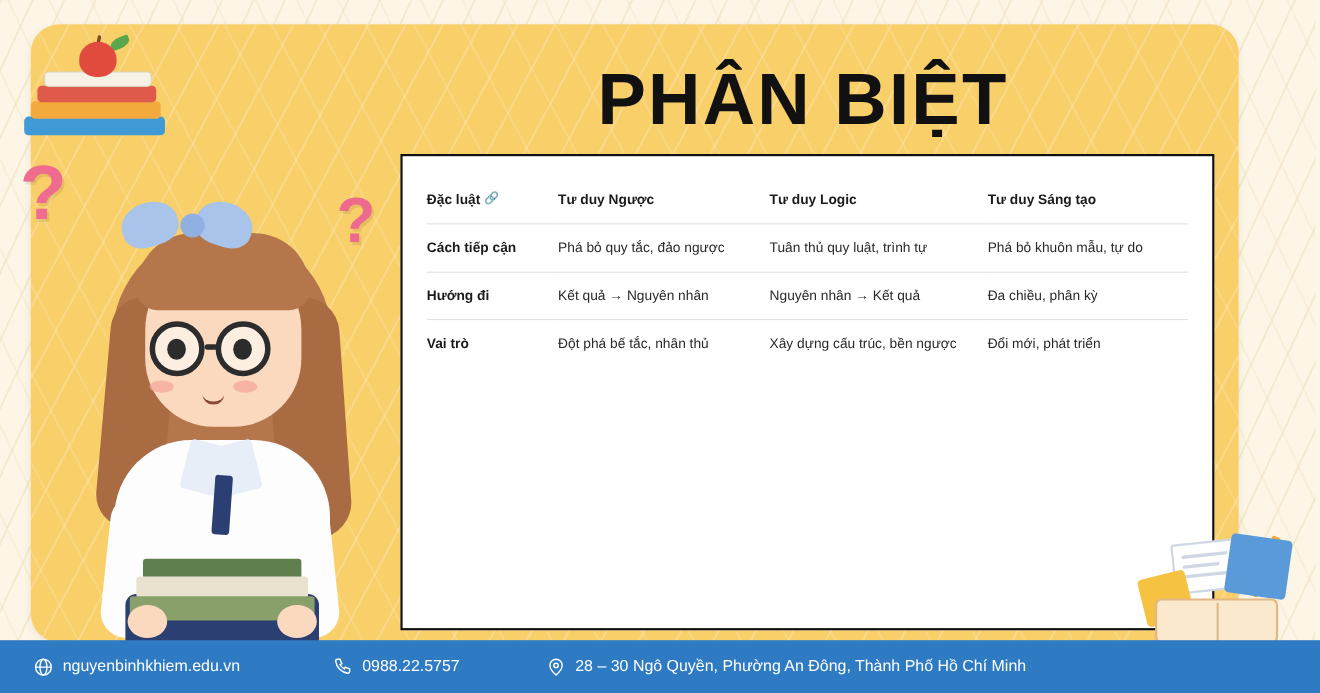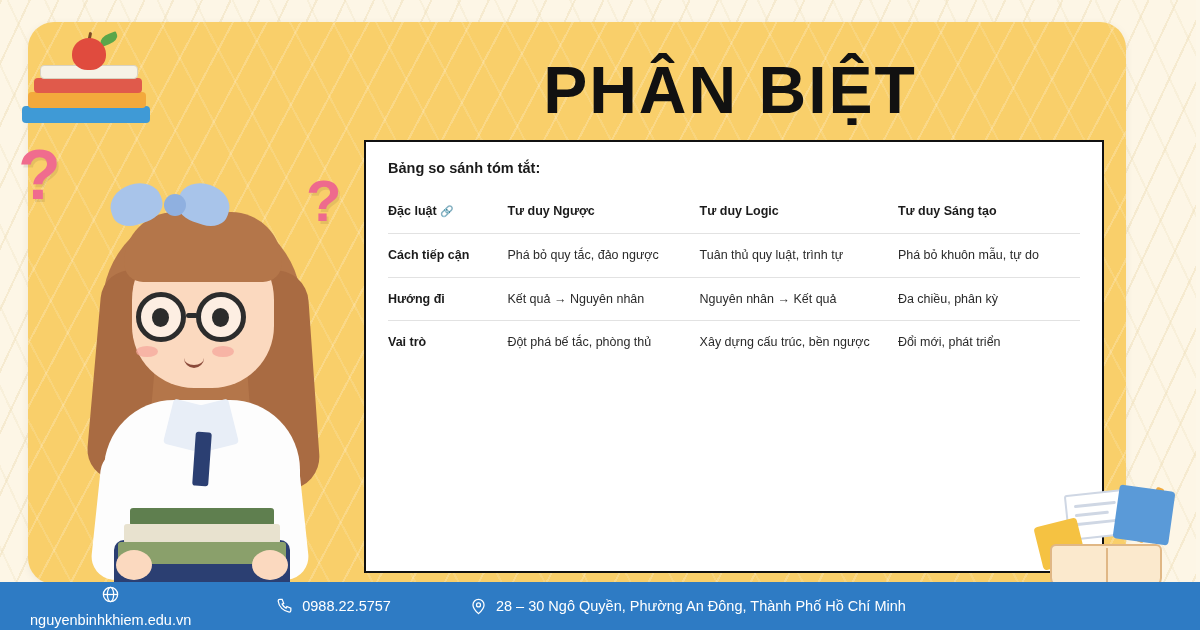--- a/index.html
+++ b/index.html
@@ -255,21 +255,21 @@
 
   
   .footer {
     position: absolute; left: 0; bottom: 0;
     width: 1200px; height: 48px;
     background: #2e7bc4;
     display: flex; align-items: center;
     color: #fff; z-index: 20;
   }
   .f-item { display: flex; align-items: center; gap: 8px; font-size: 14.5px; }
-  .f-web { margin-left: 30px; flex-direction: column; }
+  .f-web { margin-left: 30px; }
   .f-phone { margin-left: 84px; justify-content: space-between; }
   .f-addr { margin-left: 78px; }
   .f-ico { display: inline-flex; width: 19px; height: 19px; align-items: center; justify-content: center; }
   .f-ico svg { width: 19px; height: 19px; fill: none; stroke: #fff; stroke-width: 1.6; }
 </style>
 </head>
 <body>
 
 <div class="page">
 
@@ -329,21 +329,20 @@
         <i></i>
         <i></i>
         <i></i>
       </div>
     <div class="s-blue"></div>
     <div class="s-yellow"></div>
     <div class="s-book-open"></div>
   </div>
 
   <div class="card">
-    <div class="card-title">Bảng so sánh tóm tắt:</div>
     <table>
       <colgroup>
         <col class="c1">
           <col class="c2">
           <col class="c3">
           <col class="c4">
       </colgroup>
       <thead>
         <tr>
           <th class="rowhead"><span>Đặc luật</span><span class="link-icon">🔗</span></th>
@@ -360,21 +359,21 @@
           <td>Phá bỏ khuôn mẫu, tự do</td>
         </tr>
         <tr>
           <td class="rowhead">Hướng đi</td>
           <td>Kết quả → Nguyên nhân</td>
           <td>Nguyên nhân → Kết quả</td>
           <td>Đa chiều, phân kỳ</td>
         </tr>
         <tr>
           <td class="rowhead">Vai trò</td>
-          <td>Đột phá bế tắc, phòng thủ</td>
+          <td>Đột phá bế tắc, nhân thủ</td>
           <td>Xây dựng cấu trúc, bền ngược</td>
           <td>Đổi mới, phát triển</td>
         </tr>
       </tbody>
     </table>
   </div>
 
   <div class="footer">
     <div class="f-item f-web">
       <span class="f-ico">

